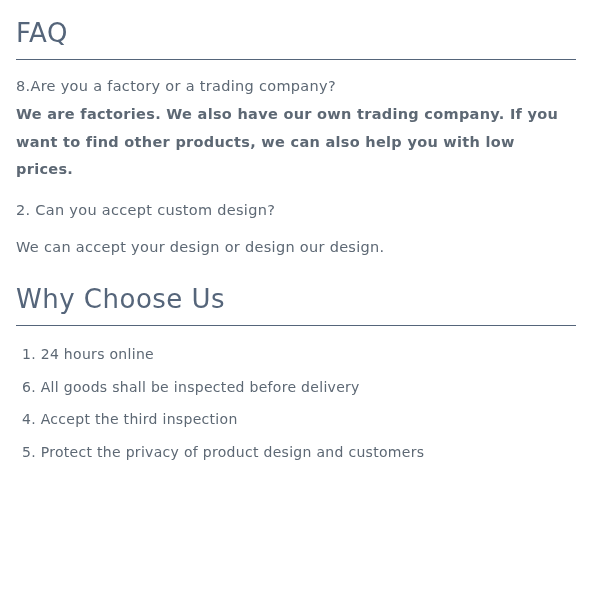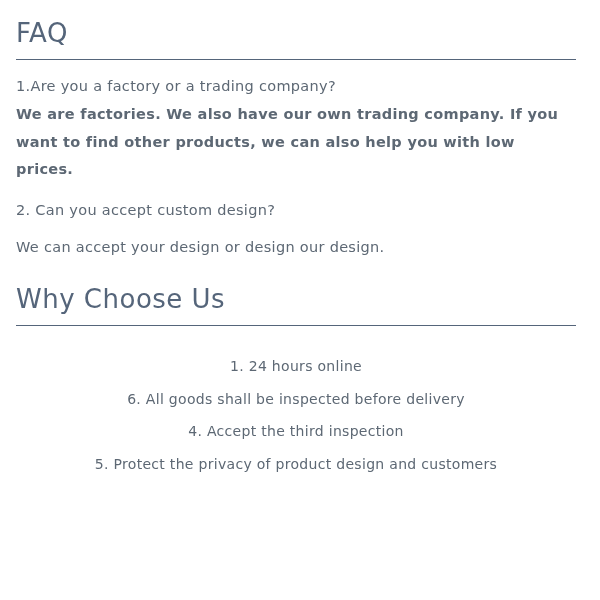--- a/index.html
+++ b/index.html
@@ -47,45 +47,44 @@
     line-height: 1.45;
     margin: 16px 0 0 0;
     letter-spacing: 0.3px;
   }
   .qa-line.answer-wrap {
     line-height: 1.9;
     margin-top: 4px;
     font-weight: bold;
   }
   .why-list {
-    margin: 18px;
+    margin: 6px;
     padding: 0;
     list-style: none;
-    text-align: center;
   }
   .why-item {
     font-size: 14px;
     color: #5d6874;
     line-height: 1.4;
     margin: 0 0 0 0;
     padding: 13px 0 0 0;
     letter-spacing: 0.3px;
   }
   .why-block { margin-top: 26px; }
 </style>
 </head>
 <body>
 
 <div class="page">
 
   <h1 class="section-title">FAQ</h1>
   <hr class="rule">
 
   <div class="qa-list">
-    <p class="qa-line">1.Are you a factory or a trading company?</p>
+    <p class="qa-line">8.Are you a factory or a trading company?</p>
     <p class="qa-line answer-wrap">We are factories. We also have our own trading company. If you want to find other products, we can also help you with low prices.</p>
     <p class="qa-line">2. Can you accept custom design?</p>
     <p class="qa-line">We can accept your design or design our design.</p>
   </div>
 
   <div class="why-block">
     <h1 class="section-title">Why Choose Us</h1>
     <hr class="rule">
 
     <ul class="why-list">

